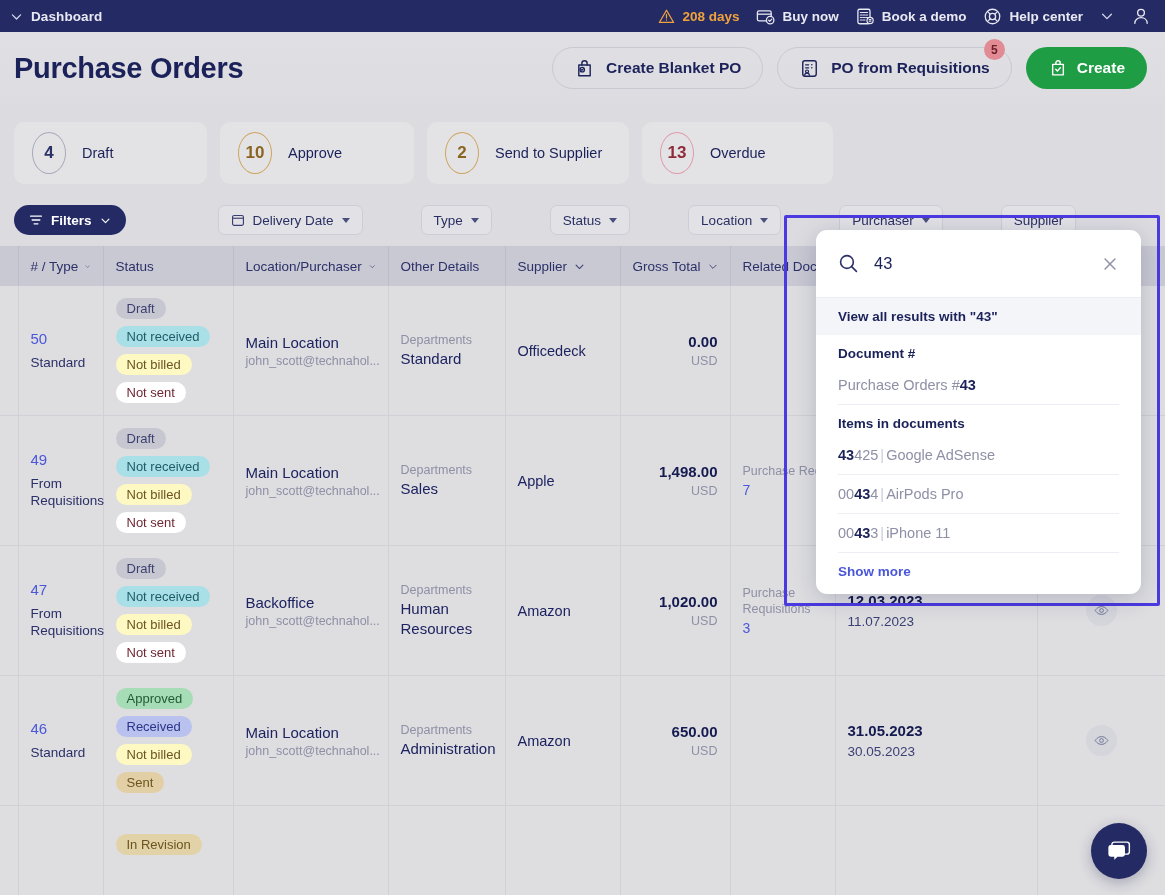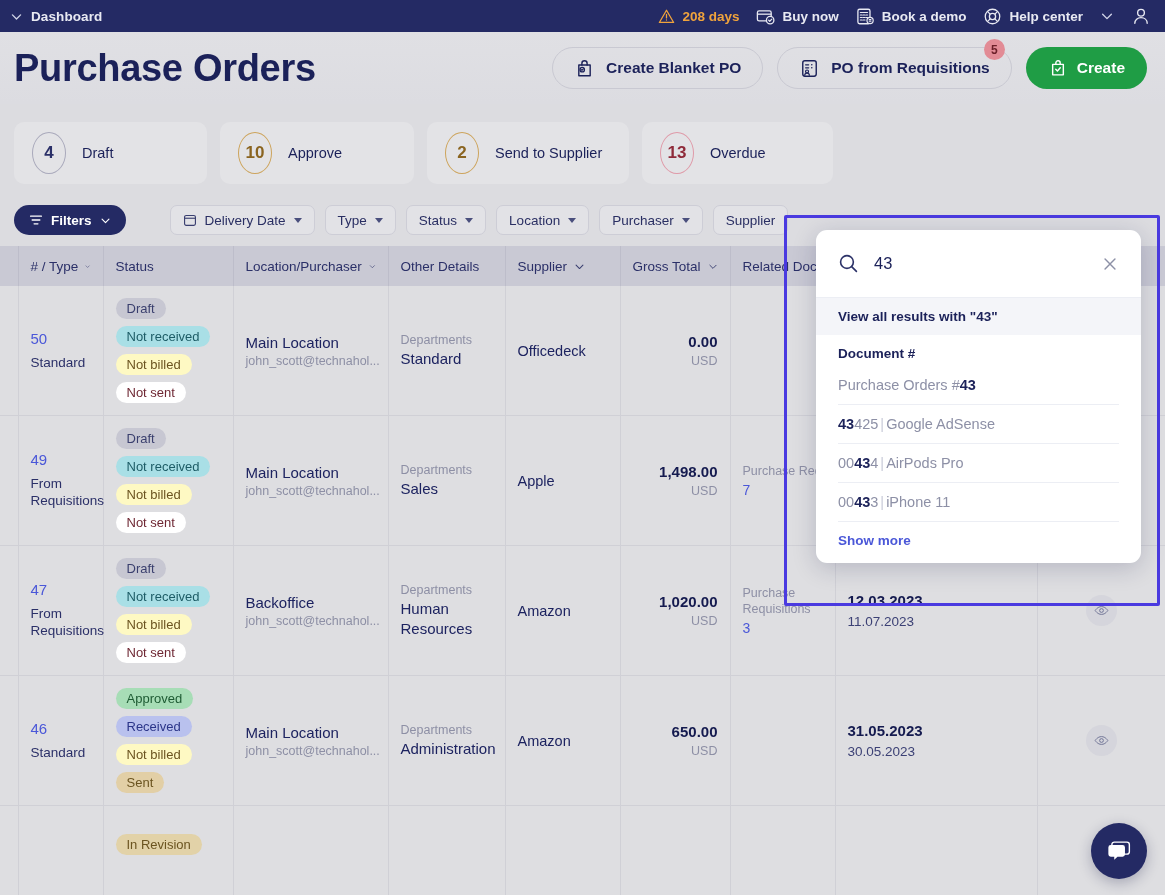--- a/index.html
+++ b/index.html
@@ -25,21 +25,21 @@
   .nv-item { display: flex; align-items: center; gap: 7px; font-weight: 600; font-size: 13.5px; white-space: nowrap; }
   .nv-item.warn { color: #f0a33c; }
   .ico { display: inline-flex; align-items: center; justify-content: center; }
 
   
   .pagehead {
     height: 72px; background: linear-gradient(180deg,#e0e0e4 0%, #dcdce1 100%);
     display: flex; align-items: center; padding: 0 18px 0 14px;
     position: relative; z-index: 30;
   }
-  .page-title { font-size: 38px; font-weight: 700; color: #1b2159; letter-spacing: -.3px; }
+  .page-title { font-size: 29px; font-weight: 700; color: #1b2159; letter-spacing: -.3px; }
   .head-actions { margin-left: auto; display: flex; align-items: center; gap: 14px; }
   .btn-outline {
     height: 42px; border: 1px solid #c9c9d2; border-radius: 21px;
     background: transparent; display: flex; align-items: center; gap: 11px;
     padding: 0 21px; font-size: 15.5px; font-weight: 600; color: #1b2159;
     cursor: pointer; position: relative; white-space: nowrap;
   }
   .btn-green {
     height: 42px; border: none; border-radius: 21px; background: #1f9d45;
     display: flex; align-items: center; gap: 9px; padding: 0 22px;
@@ -69,21 +69,21 @@
   .filterbar { display: flex; align-items: center; gap: 10px; padding: 0 14px; height: 44px; }
   .filters-btn {
     height: 30px; border-radius: 15px; background: #242a64; color: #fff;
     display: flex; align-items: center; gap: 8px; padding: 0 15px;
     font-size: 13.5px; font-weight: 600; cursor: pointer;
   }
   .filters-gap { width: 24px; }
   .fchip {
     height: 30px; border-radius: 7px; border: 1px solid #cdcdd6;
     background: #e2e2e6; display: flex; align-items: center; gap: 8px;
-    padding: 0 12px; font-size: 13.5px; color: #2a2f63; cursor: pointer; white-space: nowrap;
+    padding: 0 12px; font-size: 13.5px; color: #2a2f63; cursor: pointer; white-space: nowrap; margin-left: 48px;
   }
   .caret {
     width: 0; height: 0; border-left: 4.5px solid transparent;
     border-right: 4.5px solid transparent; border-top: 5px solid #4a4f7d;
   }
 
   
   .tablewrap { margin-top: 4px; position: relative; }
   table.grid { width: 1165px; border-collapse: collapse; table-layout: fixed; }
   table.grid th {
@@ -624,20 +624,21 @@
         <svg width="18" height="18" viewBox="0 0 20 20">
             <path d="M4.5 4.5l11 11M15.5 4.5l-11 11" stroke="#8c90a6" stroke-width="1.6" stroke-linecap="round"></path>
           </svg>
       </span>
     </div>
     <div class="sp-viewall">View all results with "43"</div>
     <div class="sp-section">Document #</div>
     <div class="sp-row">
       <span>Purchase Orders #</span><b>43</b>
     </div>
+    <div class="sp-section">Items in documents</div>
     <div class="sp-row">
       <b>43</b><span>425</span><span class="bar">|</span><span>Google AdSense</span>
     </div>
     <div class="sp-row">
       <span>00</span><b>43</b><span>4</span><span class="bar">|</span><span>AirPods Pro</span>
     </div>
     <div class="sp-row">
       <span>00</span><b>43</b><span>3</span><span class="bar">|</span><span>iPhone 11</span>
     </div>
     <div class="sp-more">Show more</div>

